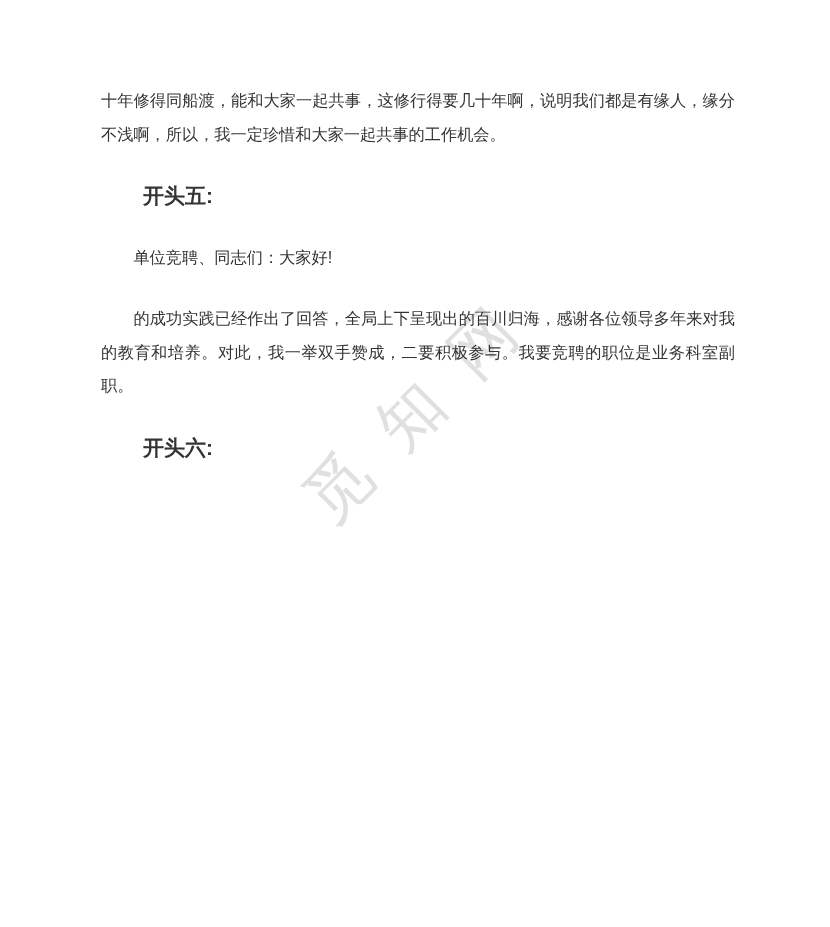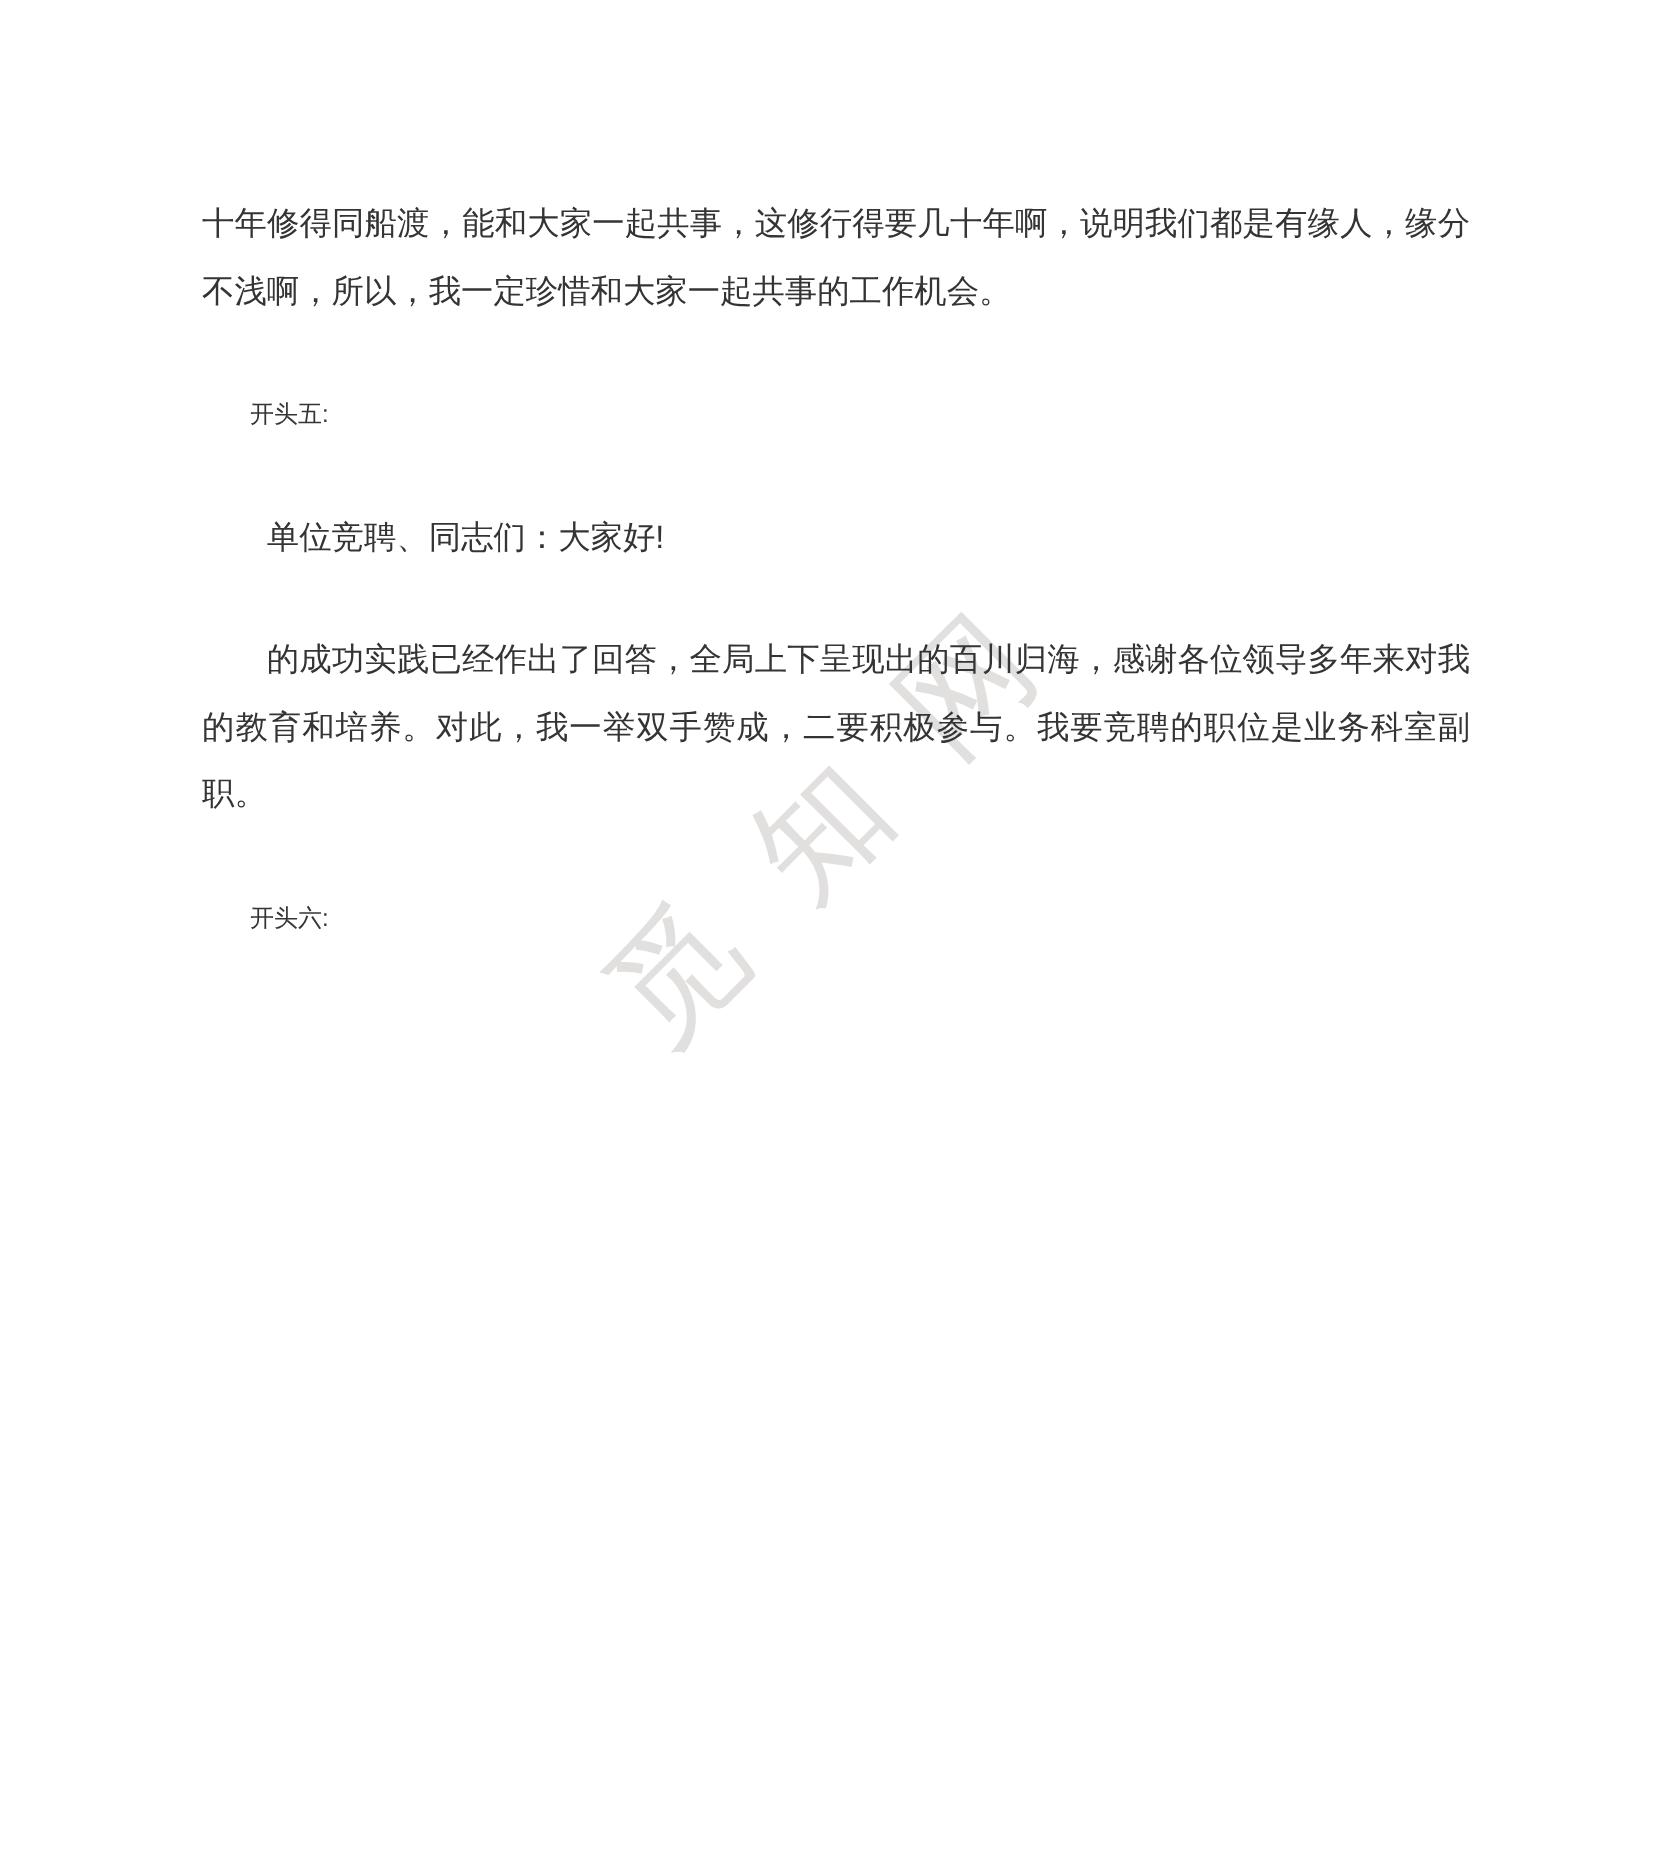--- a/index.html
+++ b/index.html
@@ -36,35 +36,35 @@
     top: 80px;
     width: 634px;
     z-index: 1;
     color: #343434;
     font-size: 16.2px;
     line-height: 33.5px;
     text-align: justify;
     text-justify: inter-ideograph;
   }
   .doc p, .doc h3 {
-    margin: 16px 0 28px 0;
+    margin: 4px 0 28px 0;
     padding: 0;
   }
   .para {
     text-indent: 2em;
     font-weight: 400;
   }
   .para.no-indent {
     text-indent: 0;
   }
   .heading {
-    font-size: 12px;
+    font-size: 21px;
     line-height: 33.5px;
     text-indent: 2em;
-    font-weight: 400;
+    font-weight: 700;
   }
 </style>
 </head>
 <body>
 
 <div class="screen">
 
   <div class="watermark">觅知网</div>
 
   <div class="doc">

